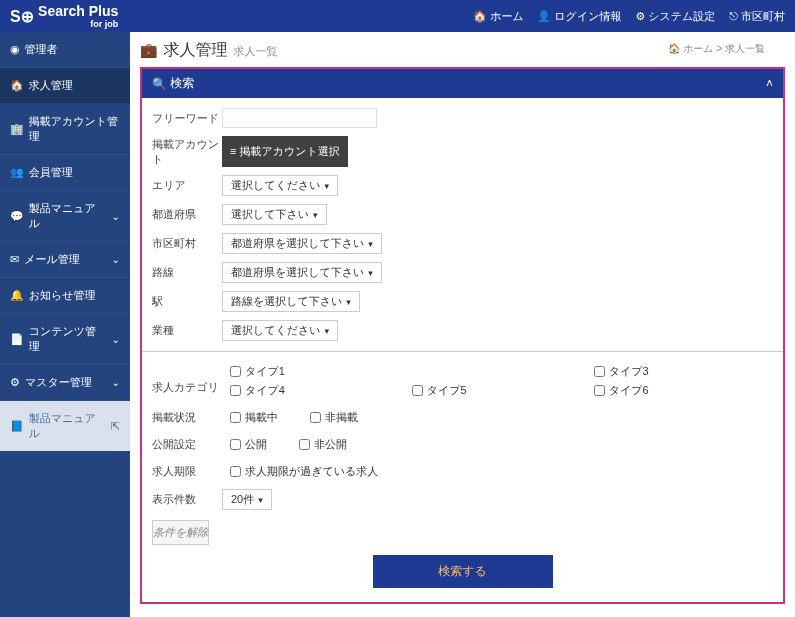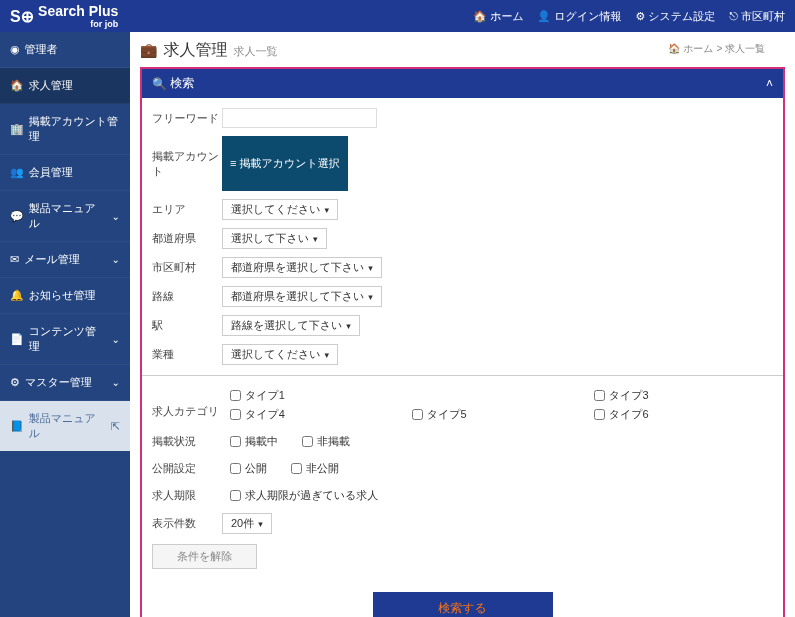--- a/index.html
+++ b/index.html
@@ -36,31 +36,31 @@
 .search-header .toggle { margin-left: auto; }
 .search-body { background: #fff; padding: 6px 0 10px; position: relative; }
 
 .form-row { display: flex; align-items: center; padding: 4px 10px; font-size: 11px; min-height: 26px; }
 .form-label { width: 70px; color: #444; flex-shrink: 0; font-family: Liberation Serif, serif; }
 .form-control { flex: 1; }
 .text-input { width: 155px; height: 20px; border: 1px solid #ddd; padding: 2px 4px; font-size: 11px; }
 .select-btn { display: inline-block; border: 1px solid #ccc; background: #fff; padding: 2px 8px; font-size: 11px; cursor: pointer; }
 .select-btn .caret { margin-left: 4px; font-size: 9px; }
 .select-wide { min-width: 110px; }
-.account-btn { background: #0c4a6e; color: #fff; border: none; padding: 20px 8px; font-size: 11px; cursor: pointer; }
+.account-btn { background: #404040; color: #fff; border: none; padding: 8px 8px; font-size: 11px; cursor: pointer; }
 
 .divider-wave { border-top: 1px solid #ccc; margin: 6px 0; }
 
 .checkbox-grid { display: flex; flex-wrap: wrap; }
 .checkbox-item { display: flex; align-items: center; gap: 4px; font-size: 11px; width: 33%; padding: 2px 8px; }
 .checkbox-item input { width: 11px; height: 11px; }
-.checkbox-inline { display: flex; gap: 8px; }
-
-.clear-btn { margin: 6px 10px; border: 1px solid #ccc; background: #f5f5f5; color: #888; padding: 4px 24px; font-size: 11px; cursor: pointer; }
-.search-btn { display: block; margin: 17px auto 4px; width: 180px; background: #1f3a93; color: #f97316; border: none; padding: 8px 0; font-size: 12px; cursor: pointer; }
+.checkbox-inline { display: flex; gap: 16px; }
+
+.clear-btn { margin: 6px 10px; border: 1px solid #ccc; background: #f5f5f5; color: #888; padding: 4px 0; font-size: 11px; cursor: pointer; font-style: italic; }
+.search-btn { display: block; margin: 4px auto 4px; width: 180px; background: #1f3a93; color: #fdba74; border: none; padding: 8px 0; font-size: 12px; cursor: pointer; }
 </style>
 </head>
 <body>
 
 <div class="top-header">
   <div class="logo">
     <span class="logo-mark">S⊕</span>
     <span>
       <span class="logo-text">Search Plus</span>
       <span class="logo-sub">for job</span>

